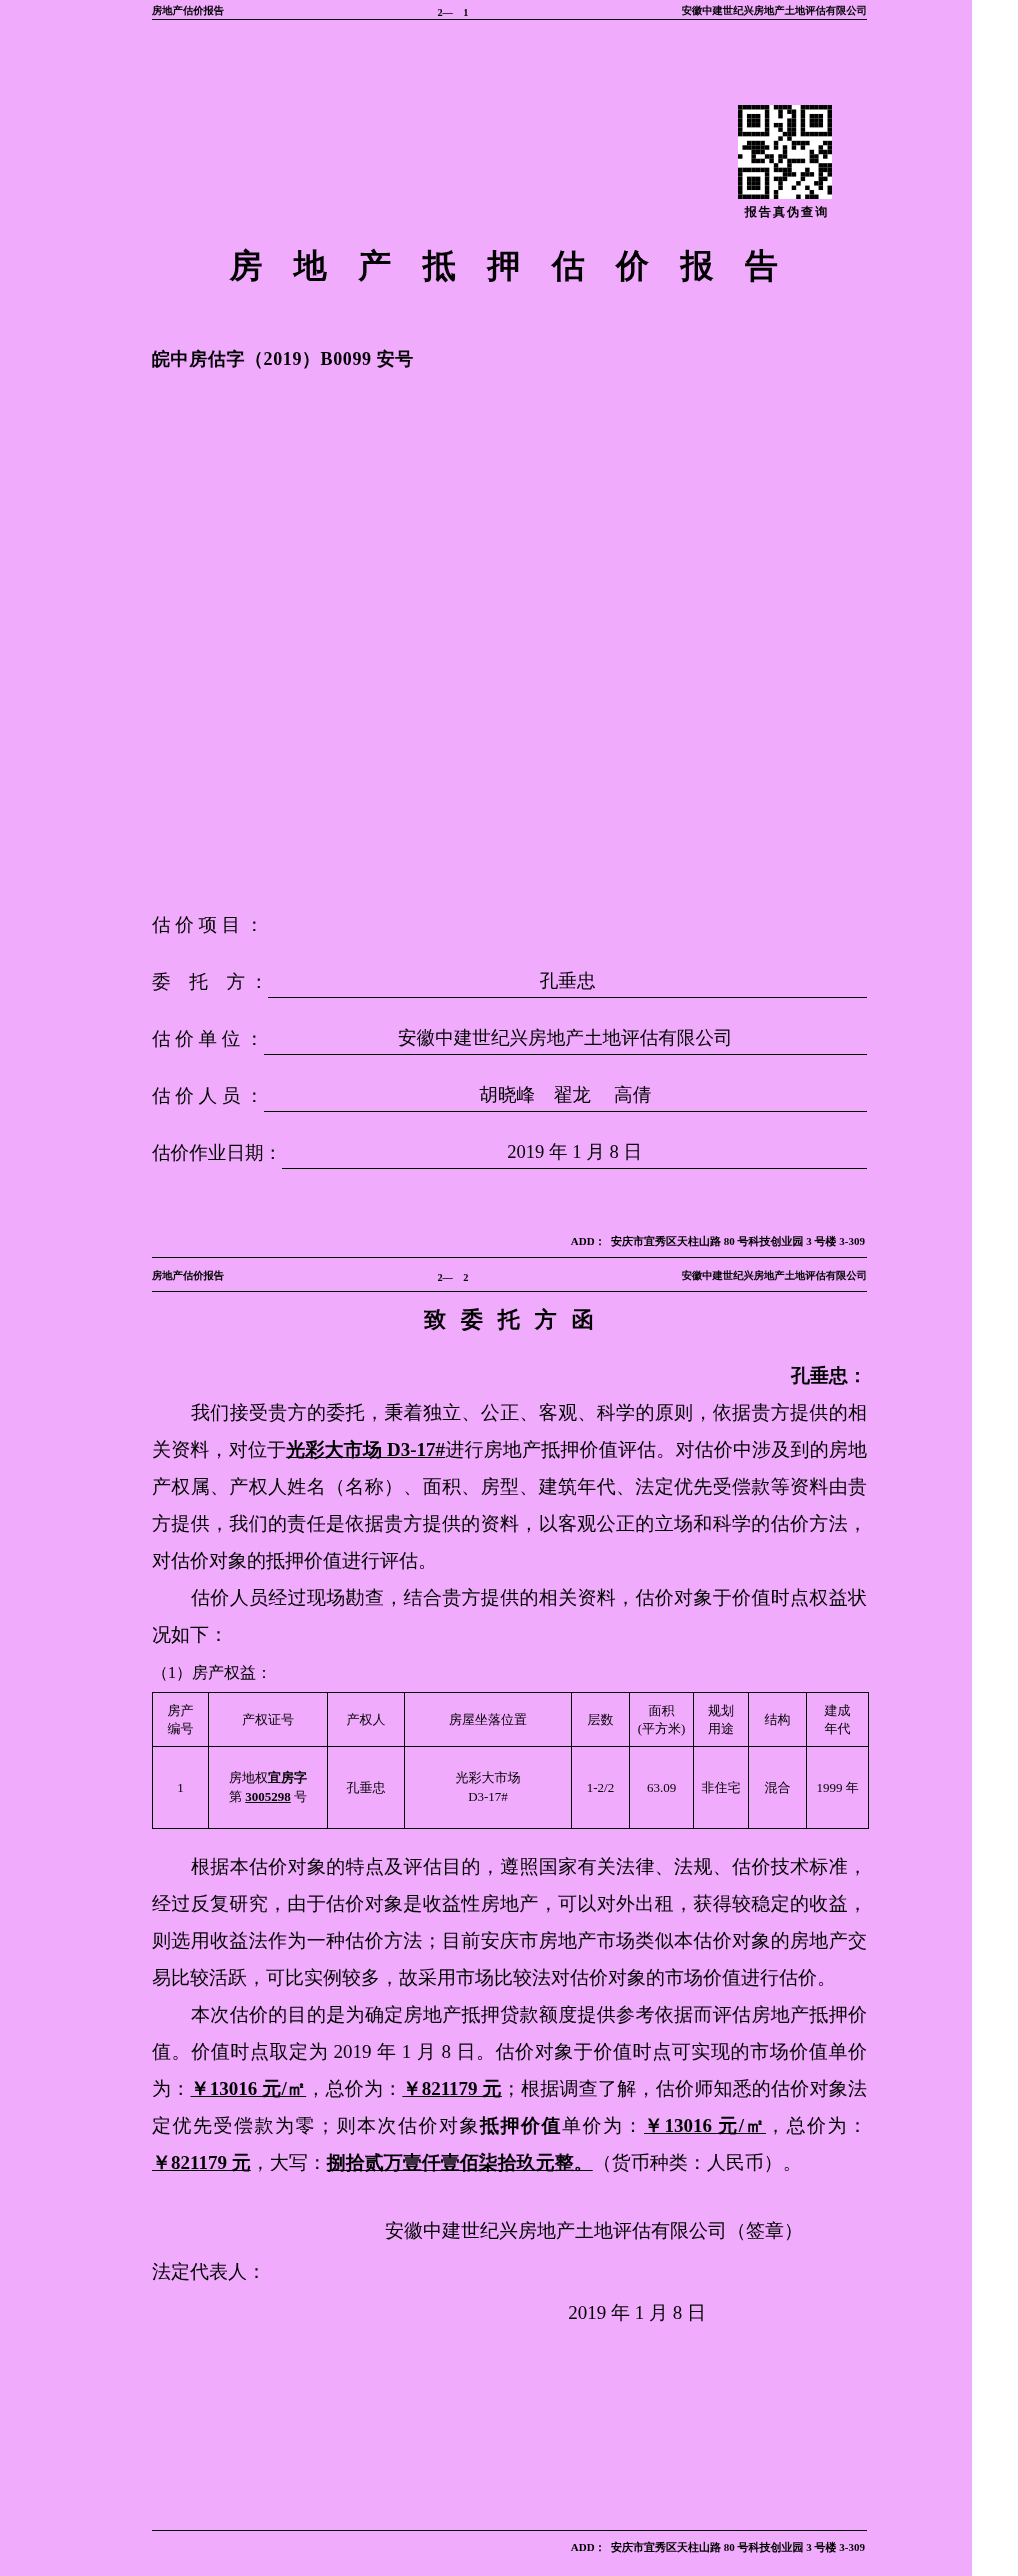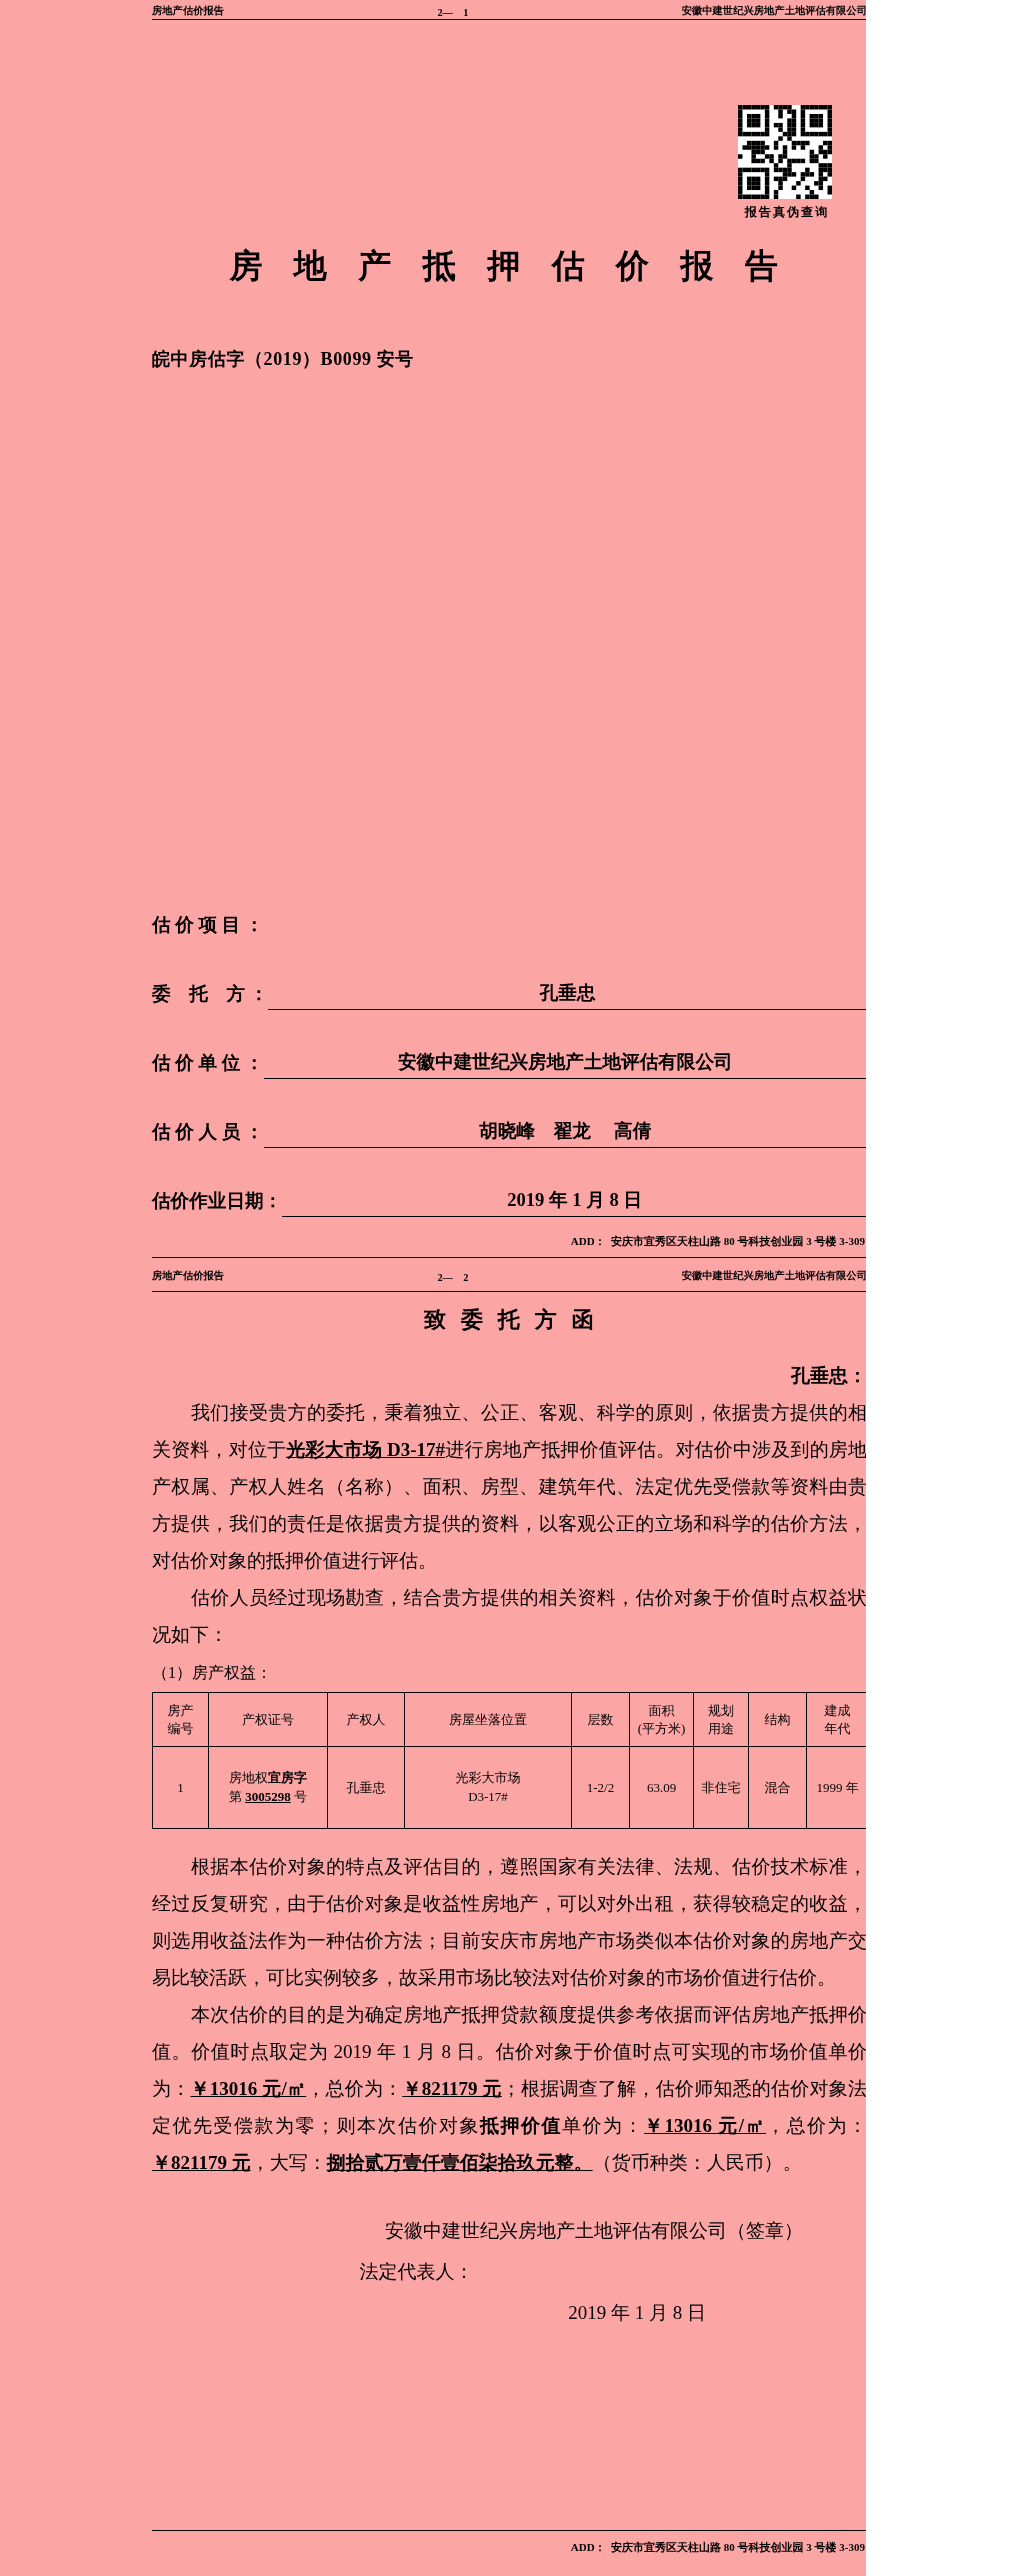--- a/index.html
+++ b/index.html
@@ -1,20 +1,20 @@
 <!DOCTYPE html>
 <html style="font-size:10.3px"><head>
 <meta charset="utf-8">
 <style>
   * { margin:0; padding:0; box-sizing:border-box; }
   html,body { background:#ffffff; }
   .doc {
     position:relative;
-    width:866px; height:2576px;
-    background:#fca5a5;
+    width:972px; height:2576px;
+    background:#f0abfc;
     color:#000000;
     font-family:"Liberation Serif","DejaVu Serif",serif;
     overflow:hidden;
   }
   .pagehead {
     position:absolute; left:152px; width:715px;
     display:flex; justify-content:space-between; align-items:flex-end;
     font-size:10.3px; font-weight:bold; white-space:pre;
   }
   .rule {
@@ -27,22 +27,22 @@
   .title {
     position:absolute; left:152px; width:715px; top:244px;
     text-align:center; font-size:33px; font-weight:bold; letter-spacing:11.6px; white-space:pre;
   }
   .reportno {
     position:absolute; left:152px; width:715px; top:347px;
     text-align:left; font-size:18px; font-weight:bold; letter-spacing:0.6px; white-space:pre;
   }
   .fields { position:absolute; left:152px; top:902px; width:715px; }
   .field {
-    display:flex; align-items:flex-end; height:39px; margin-bottom:30px;
-    font-size:18.6px; font-weight:bold; white-space:pre;
+    display:flex; align-items:flex-end; height:39px; margin-bottom:18px;
+    font-size:18.6px; font-weight:normal; white-space:pre;
   }
   .flabel { flex:none; padding-bottom:3.2px; }
   .fvalue { flex:1 1 auto; text-align:center; border-bottom:1.3px solid #000; padding-bottom:3.2px; }
   .addr {
     position:absolute; left:150px; width:715px;
     font-size:11px; font-weight:bold; white-space:pre;text-align:right;
   }
   .content {
     position:absolute; left:152px; top:1305px; width:715px;
     font-size:19px; line-height:37px; text-align:justify;
@@ -56,21 +56,21 @@
   .rights { font-size:16px; line-height:33px; margin-top:3px; text-align:left; }
   table.prop { width:715px; border-collapse:collapse; table-layout:fixed; margin:3.9px 0 19px; }
   .prop th, .prop td {
     border:1.3px solid #000; text-align:center; vertical-align:middle;
     white-space:pre-line; font-weight:normal; overflow:hidden;
   }
   .prop th { font-size:13px; line-height:18px; padding:8.3px 1.3px; }
   .prop td { font-size:13px; line-height:19px; height:82px; padding:2.6px 1.3px; }
   .sig { margin-top:29.5px; line-height:41px; }
   .sig-co   { text-align:right; padding-right:64px; }
-  .sig-rep  { text-align:center; padding-right:186px; }
+  .sig-rep  { text-align:left; padding-right:186px; }
   .sig-date { text-align:right; padding-right:161px; }
   .u { text-decoration:underline; }
   .b { font-weight:bold; }
 </style>
 </head>
 <body>
 
 <div class="doc">
 
   <div class="pagehead" style="top:3.9px">

